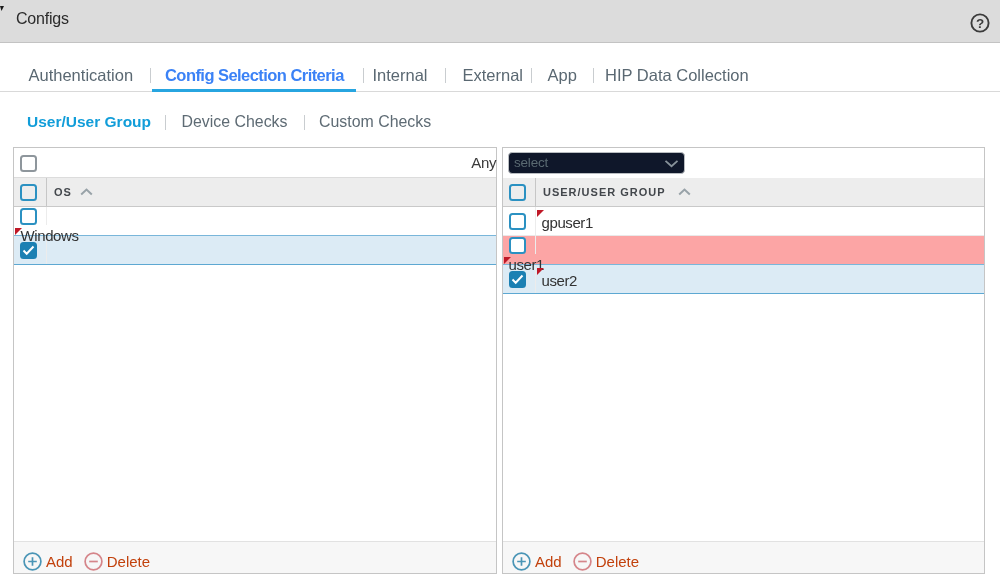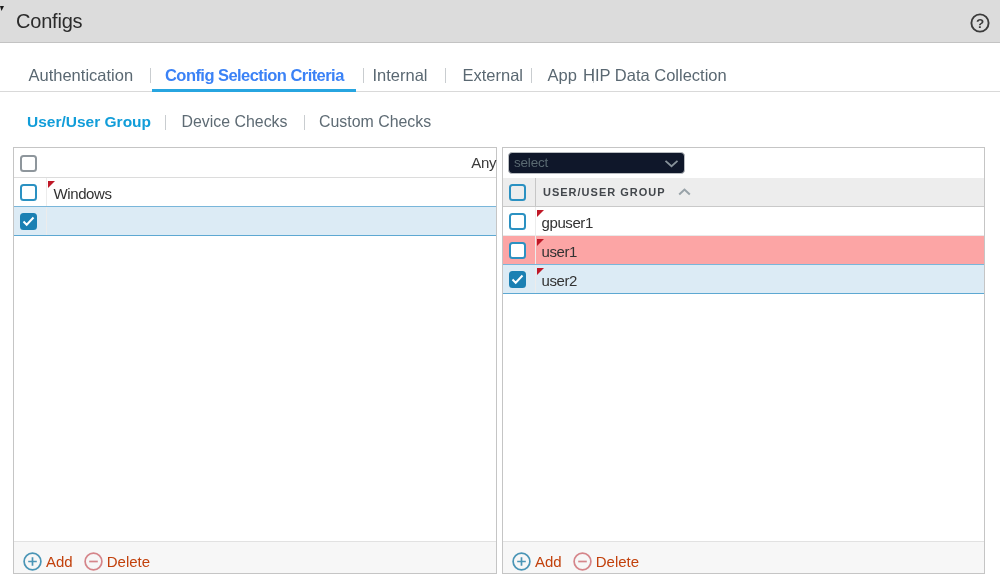--- a/index.html
+++ b/index.html
@@ -1,21 +1,21 @@
 <!DOCTYPE html>
 <html><head>
 <meta charset="utf-8">
 <style>
   * { margin:0; padding:0; box-sizing:border-box; }
   html,body { width:1000px; height:579px; background:#fff; font-family:"Liberation Sans", sans-serif; overflow:hidden; }
   #stage { position:relative; width:1000px; height:579px; }
 
   
   .titlebar { position:absolute; left:0; top:0; width:1000px; height:43px; background:#dcdcdc; border-bottom:1px solid #c3c3c3; }
-  .title { position:absolute; left:16px; top:10px; font-size:20px; color:#2b2b2b; letter-spacing:-0.2px; }
+  .title { position:absolute; left:16px; top:10px; font-size:16px; color:#2b2b2b; letter-spacing:-0.2px; }
   .corner { position:absolute; left:0; top:0; }
   .help { position:absolute; left:969.5px; top:12.5px; }
 
   
   .tabs { position:absolute; left:0; top:58px; width:1000px; height:34px; border-bottom:1px solid #d9d9d9; }
   .tab { position:absolute; top:66px; font-size:16.5px; color:#5a6872; white-space:nowrap; }
   .tab.active { color:#3b82f6; font-weight:bold; letter-spacing:-0.55px; }
   .tabsep { position:absolute; top:68px; width:1px; height:15px; background:#c9cdd0; }
   .underline { position:absolute; left:152px; top:89px; width:204px; height:3px; background:#27a5e0; }
 
@@ -42,21 +42,21 @@
   .cbcell { width:33px; align-self:stretch; border-right:1px solid #c6c6c6; display:flex; align-items:center; flex:none; }
   .cbcell .cb { margin-left:6px; margin-top:1px; }
   .thead .htext { padding-left:7px; font-size:11px; font-weight:bold; letter-spacing:1px; color:#43474c; display:flex; align-items:center; }
   .htext svg { margin-left:8px; }
 
   .row { height:29px; display:flex; align-items:stretch; border-bottom:1px solid #e9e9e9; }
   .row .cbcell { border-right:1px solid #ececec; }
   .row .name { position:relative; flex:1; display:flex; align-items:center; padding-left:6.5px; padding-top:2px; font-size:15px; letter-spacing:-0.4px; color:#323232; }
   .row .name:before { content:""; position:absolute; left:0.5px; top:2.5px; width:0; height:0; border-top:7px solid #bf1827; border-right:7px solid transparent; }
   .row.stripe { background:#fca5a5; }
-  .row.presel { border-bottom:1px solid #79b6da; }
+  .row.presel { border-bottom:1px solid #79b6da;flex-direction:column; }
   .row.sel { background:#dcebf5; border-bottom:1px solid #5da8d2; }
 
   
   .cb { width:17px; height:17px; border-radius:3.5px; flex:none; }
   .cb.gray { border:2px solid #8e969c; background:#fff; }
   .cb.blue { border:2px solid #2b91c2; background:#fff; }
   .cb.hdr { border:2px solid #2b91c2; background:transparent; }
   .cb.checked { background:#1b80b3; border:2px solid #1b80b3; display:flex; align-items:center; justify-content:center; }
 
   .footer { position:absolute; left:0; bottom:0; width:100%; height:32px; background:#f7f7f7; border-top:1px solid #e2e2e2; display:flex; align-items:center; padding-top:7px; }
@@ -88,32 +88,42 @@
   <div class="tabsep" style="left:150px;"></div>
   <div class="tab active" style="left:165px;">Config Selection Criteria</div>
   <div class="underline"></div>
   <div class="tabsep" style="left:363px;"></div>
   <div class="tab" style="left:372.5px;">Internal</div>
   <div class="tabsep" style="left:445px;"></div>
   <div class="tab" style="left:462.5px;">External</div>
   <div class="tabsep" style="left:531px;"></div>
   <div class="tab" style="left:547.5px;">App</div>
   <div class="tabsep" style="left:592.5px;"></div>
-  <div class="tab" style="left:583px;">HIP Data Collection</div>
+  <div class="tab" style="left:605px;">HIP Data Collection</div>
 
   <div class="subtab active" style="left:27px;">User/User Group</div>
   <div class="subsep" style="left:165px;"></div>
   <div class="subtab" style="left:181.5px;">Device Checks</div>
   <div class="subsep" style="left:303.5px;"></div>
   <div class="subtab" style="left:319px;">Custom Checks</div>
 
   <div class="panel left">
     <div class="anyrow">
       <div class="cb gray"></div>
       <div class="lbl">Any</div>
+    </div>
+    <div class="thead">
+      <div class="cbcell">
+          <div class="cb hdr"></div>
+        </div>
+      <div class="htext">OS
+        <svg width="13" height="8" viewBox="0 0 13 8">
+            <path d="M1.2,6.6 L6.5,1.6 L11.8,6.6" fill="none" stroke="#98a2a8" stroke-width="2"></path>
+          </svg>
+      </div>
     </div>
     <div class="row presel">
       <div class="cbcell">
           <div class="cb blue"></div>
         </div>
       <div class="name">Windows</div>
     </div>
     <div class="row sel">
       <div class="cbcell">
         <div class="cb checked">

